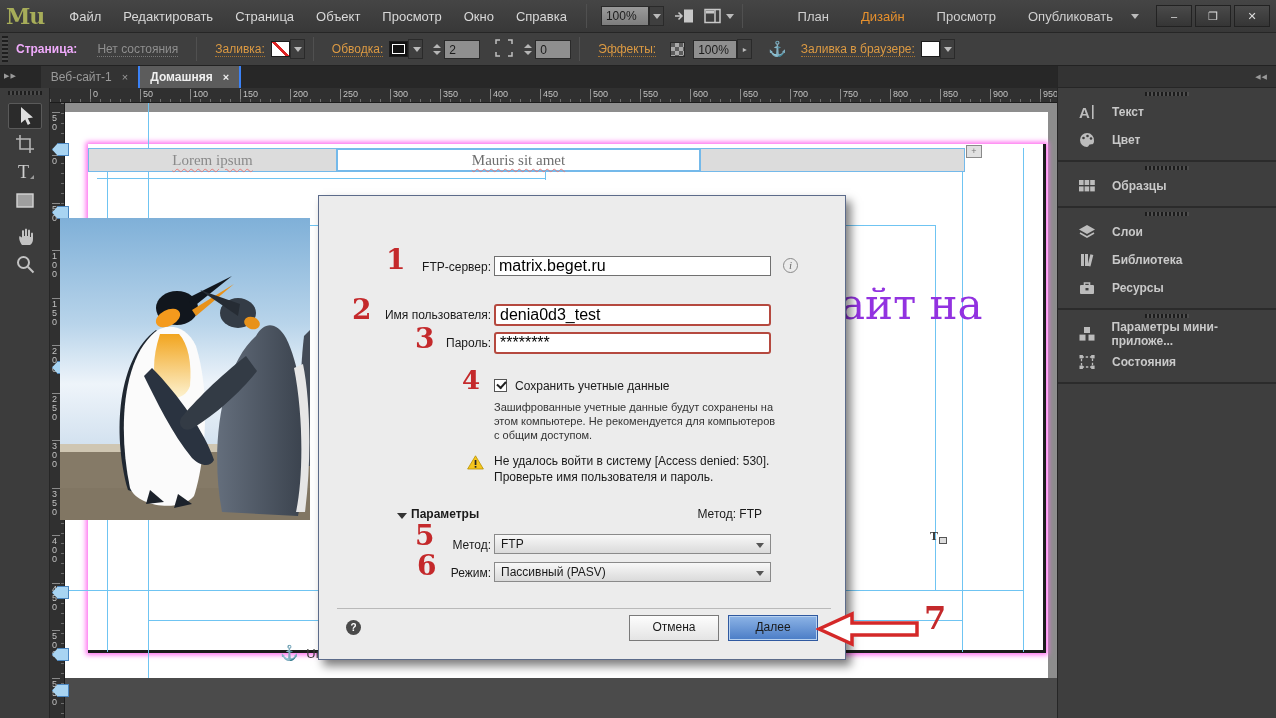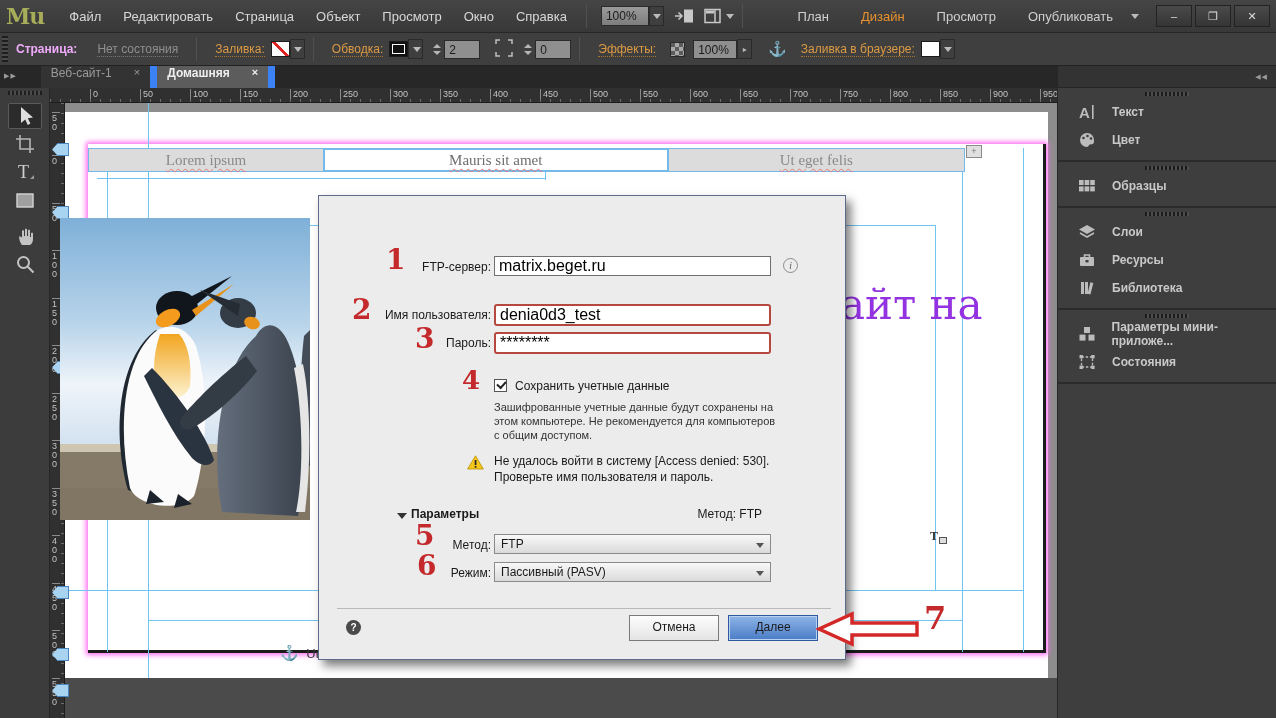--- a/index.html
+++ b/index.html
@@ -50,22 +50,22 @@
     color:#1b1b1b; padding:2px 4px; font-size:12px; }
   .corner-icon { margin-left:14px; }
   .checker { width:15px; height:15px; margin-left:8px; border:1px solid #2a2a2a;
     background:repeating-conic-gradient(#a9a9a9 0% 25%, #5c5c5c 0% 50%) 0 0/8px 8px; }
   .anchor-glyph { color:#b5b5b5; font-size:15px; margin:0 4px; }
 
   
   #tabstrip { position:absolute; left:0; top:66px; width:1057px; height:22px; background:#272727;
     display:flex; align-items:flex-end; }
   #panel-chevrons-left { color:#9a9a9a; font-size:7px; letter-spacing:1px; margin:0 6px 8px 4px; }
-  .doc-tab { height:22px; display:flex; padding:0 10px; font-size:12px;
-    background:#333; color:#9a9a9a; border-right:7px solid #3b82f6;gap:12px; }
+  .doc-tab { height:22px; display:flex; align-items:center; padding:0 10px; font-size:12px;
+    background:#333; color:#9a9a9a; border-right:2px solid #3b82f6; }
   .doc-tab.first { margin-left:18px; }
   .doc-tab.active { background:#5c5c5c; color:#efefef; font-weight:bold; }
   .tab-close { margin-left:10px; font-size:11px; color:inherit; }
 
   
   #main { position:absolute; left:0; top:88px; width:1276px; height:630px; }
 
   
   #toolpanel { position:absolute; left:0; top:0; width:50px; height:630px; background:#3c3c3c;
     border-right:1px solid #262626; }
@@ -386,23 +386,20 @@
   <div class="edge-marker" style="top:560px;"></div>
   <div class="edge-marker" style="top:596px;"></div>
 
   <div id="nav-widget">
     <div class="nav-item" style="width:248px;">
         <span>Lorem ipsum</span>
       </div>
     <div class="nav-item selected" style="width:364px;">
         <span>Mauris sit amet</span>
       </div>
-    <div class="nav-item" style="width:312px; border-right:none;">
-        <span>Ut eget felis</span>
-      </div>
   </div>
 
   <div id="penguin-photo">
     <svg width="250" height="302" viewBox="0 0 250 302">
       <defs>
         <linearGradient id="sky" x1="0" y1="0" x2="0" y2="1">
           <stop offset="0%" stop-color="#7fb0d8"></stop>
             <stop offset="35%" stop-color="#b8d4ea"></stop>
           <stop offset="55%" stop-color="#eef4fa"></stop>
             <stop offset="78%" stop-color="#cfdfee"></stop>
@@ -571,36 +568,36 @@
         <svg width="18" height="16" viewBox="0 0 18 16">
             <path d="M9 1 L17 5.5 9 10 1 5.5 Z" fill="#bcbcbc"></path>
             <path d="M2 9 L9 13 16 9" fill="none" stroke="#bcbcbc" stroke-width="1.6"></path>
           </svg>
       </span>
       <span>Слои</span>
     </div>
     <div class="sb-item">
       <span class="ic">
         <svg width="18" height="16" viewBox="0 0 18 16">
+            <rect x="3" y="2" width="3" height="12" fill="#bcbcbc"></rect>
+            <rect x="7" y="2" width="3" height="12" fill="#bcbcbc"></rect>
+            <rect x="11" y="2.4" width="3" height="12" fill="#bcbcbc" transform="rotate(14 12.5 8)"></rect>
+          </svg>
+      </span>
+      <span>Библиотека</span>
+    </div>
+    <div class="sb-item">
+      <span class="ic">
+        <svg width="18" height="16" viewBox="0 0 18 16">
             <rect x="2" y="5" width="14" height="9" rx="1" fill="#bcbcbc"></rect>
             <path d="M6.5 5 V3 h5 v2" fill="none" stroke="#bcbcbc" stroke-width="1.6"></path>
             <rect x="7.5" y="8" width="3" height="2.4" fill="#3e3e3e"></rect>
           </svg>
       </span>
       <span>Ресурсы</span>
-    </div>
-    <div class="sb-item">
-      <span class="ic">
-        <svg width="18" height="16" viewBox="0 0 18 16">
-            <rect x="3" y="2" width="3" height="12" fill="#bcbcbc"></rect>
-            <rect x="7" y="2" width="3" height="12" fill="#bcbcbc"></rect>
-            <rect x="11" y="2.4" width="3" height="12" fill="#bcbcbc" transform="rotate(14 12.5 8)"></rect>
-          </svg>
-      </span>
-      <span>Библиотека</span>
     </div>
   </div>
 
   <div class="sb-group">
     <div class="sb-grip"></div>
     <div class="sb-item">
       <span class="ic">
         <svg width="18" height="16" viewBox="0 0 18 16">
             <g fill="#bcbcbc">
               <rect x="6" y="1" width="6" height="6"></rect>

